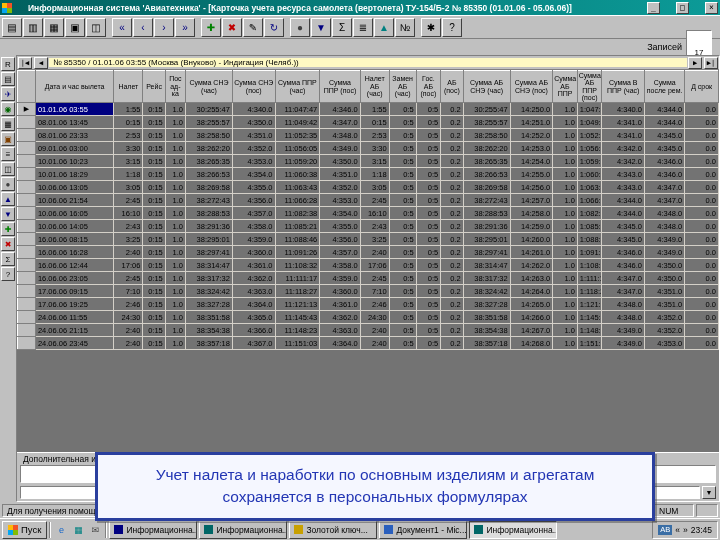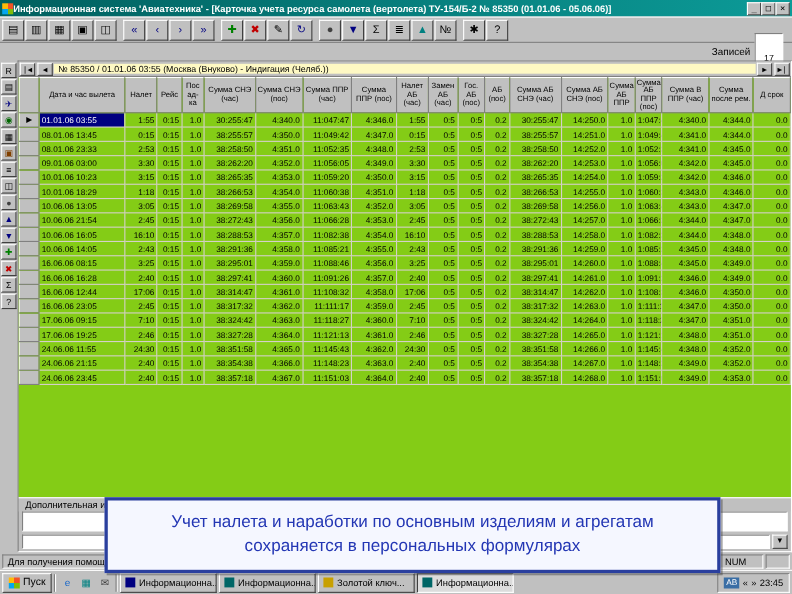--- a/index.html
+++ b/index.html
@@ -2,21 +2,21 @@
 <html><head>
 <meta charset="utf-8">
 <style>
   *{box-sizing:border-box;margin:0;padding:0}
   html,body{width:720px;height:540px;overflow:hidden}
   body{font-family:"Liberation Sans",sans-serif;background:#c0c0c0;position:relative;font-size:9px;color:#000}
   .bevel{border:1px solid;border-color:#fff #404040 #404040 #fff;background:#c0c0c0}
   .sunken{border:1px solid;border-color:#808080 #fff #fff #808080}
   .app{height:518px;display:flex;flex-direction:column}
   
-  .titlebar{height:15px;background:linear-gradient(90deg,#01605f,#0c9b98);display:flex;align-items:center;padding:0 2px;gap:0;flex:0 0 auto}
+  .titlebar{height:15px;background:linear-gradient(90deg,#01605f,#0c9b98);display:flex;align-items:center;padding:0 2px;gap:16px;flex:0 0 auto}
   .titlebar .app-ico{width:10px;height:10px;background:conic-gradient(#f35325 0 25%,#81bc06 0 50%,#05a6f0 0 75%,#ffba08 0);flex:0 0 auto}
   .title-text{color:#fff;font-weight:bold;font-size:8.5px;white-space:nowrap;overflow:hidden;flex:1}
   .winbtn{width:13px;height:12px;font-size:8px;line-height:9px;text-align:center;flex:0 0 auto;font-family:"DejaVu Sans Mono",monospace}
   
   .menubar{height:14px;display:flex;align-items:center;padding:0 2px;flex:0 0 auto}
   .menu-items{display:flex;flex:1}
   .menu-item{padding:1px 6px;cursor:default}
   .childbtn{width:12px;height:11px;font-size:7px;line-height:8px;text-align:center;margin-left:1px}
   
   .toolbar{height:24px;border-top:1px solid #fff;border-bottom:1px solid #808080;display:flex;align-items:center;padding:1px 2px;gap:1px;flex:0 0 auto}
@@ -27,21 +27,21 @@
   .recbar{height:16px;display:flex;align-items:center;justify-content:flex-end;gap:4px;padding:0 8px;flex:0 0 auto}
   .recbox{background:#fff;min-width:26px;height:12px;font-size:8px;text-align:center;line-height:11px;padding:16px 2px}
   
   .workarea{flex:1;display:flex;min-height:0}
   .rail{width:16px;display:flex;flex-direction:column;align-items:center;gap:1px;padding-top:2px;flex:0 0 auto}
   .rbtn{width:14px;height:14px;display:flex;align-items:center;justify-content:center;font-size:8px;padding:0}
   .doc{flex:1;display:flex;flex-direction:column;border:1px solid;border-color:#808080 #fff #fff #808080;min-width:0}
   .navbar{height:14px;display:flex;align-items:center;background:#c0c0c0;border-bottom:1px solid #808080;flex:0 0 auto}
   .navbtn{width:14px;height:12px;font-size:7px;line-height:10px;text-align:center;margin:0 1px;font-family:"DejaVu Sans Mono",monospace}
   .navtitle{flex:1;font-size:8px;padding:0 4px;white-space:nowrap;overflow:hidden;background:#fef9c3}
-  .grid-wrap{flex:1;background:#84cc16;overflow:hidden;min-height:0}
+  .grid-wrap{flex:1;background:#737373;overflow:hidden;min-height:0}
   table.grid{border-collapse:collapse;table-layout:fixed;width:100%;font-size:7.5px}
   .grid th{background:#c0c0c0;border:1px solid;border-color:#fff #808080 #808080 #fff;font-weight:normal;font-size:7px;line-height:1.05;height:32px;padding:0 1px;overflow:hidden;vertical-align:middle;text-align:center}
   .grid td{border-right:1px solid #d4d0c8;border-bottom:1px solid #d4d0c8;height:13px;padding:0 2px;white-space:nowrap;overflow:hidden;text-align:right}
   .grid td.c-date{text-align:left}
   .grid td.selcol{background:#c0c0c0;border:1px solid;border-color:#fff #808080 #808080 #fff;text-align:center;font-size:7px;padding:0}
   .grid td.sel-cell{background:#000080;color:#fff}
   
   .addinfo-label{height:13px;font-size:8.5px;padding:1px 6px;flex:0 0 auto;background:#c0c0c0;border-top:1px solid #fff}
   .addinfo-box{height:18px;background:#fff;margin:0 3px;flex:0 0 auto}
   .inputrow{height:18px;display:flex;align-items:center;gap:2px;padding:1px 3px;flex:0 0 auto}
@@ -722,20 +722,24 @@
         <span>Информационна...</span>
       </button>
       <button class="taskbtn bevel">
         <span class="tico" style="background: rgb(0, 102, 102);"></span>
         <span>Информационна...</span>
       </button>
       <button class="taskbtn bevel">
         <span class="tico" style="background: rgb(200, 160, 0);"></span>
         <span>Золотой ключ...</span>
       </button>
+      <button class="taskbtn bevel">
+        <span class="tico" style="background: rgb(42, 95, 189);"></span>
+        <span>Документ1 - Mic...</span>
+      </button>
       <button class="taskbtn bevel active">
         <span class="tico" style="background: rgb(0, 102, 102);"></span>
         <span>Информационна...</span>
       </button>
     </span>
   <span class="tray sunken">
     <span class="lang-badge">АВ</span>
     <span>«</span>
     <span>»</span>
     <span>23:45</span>

